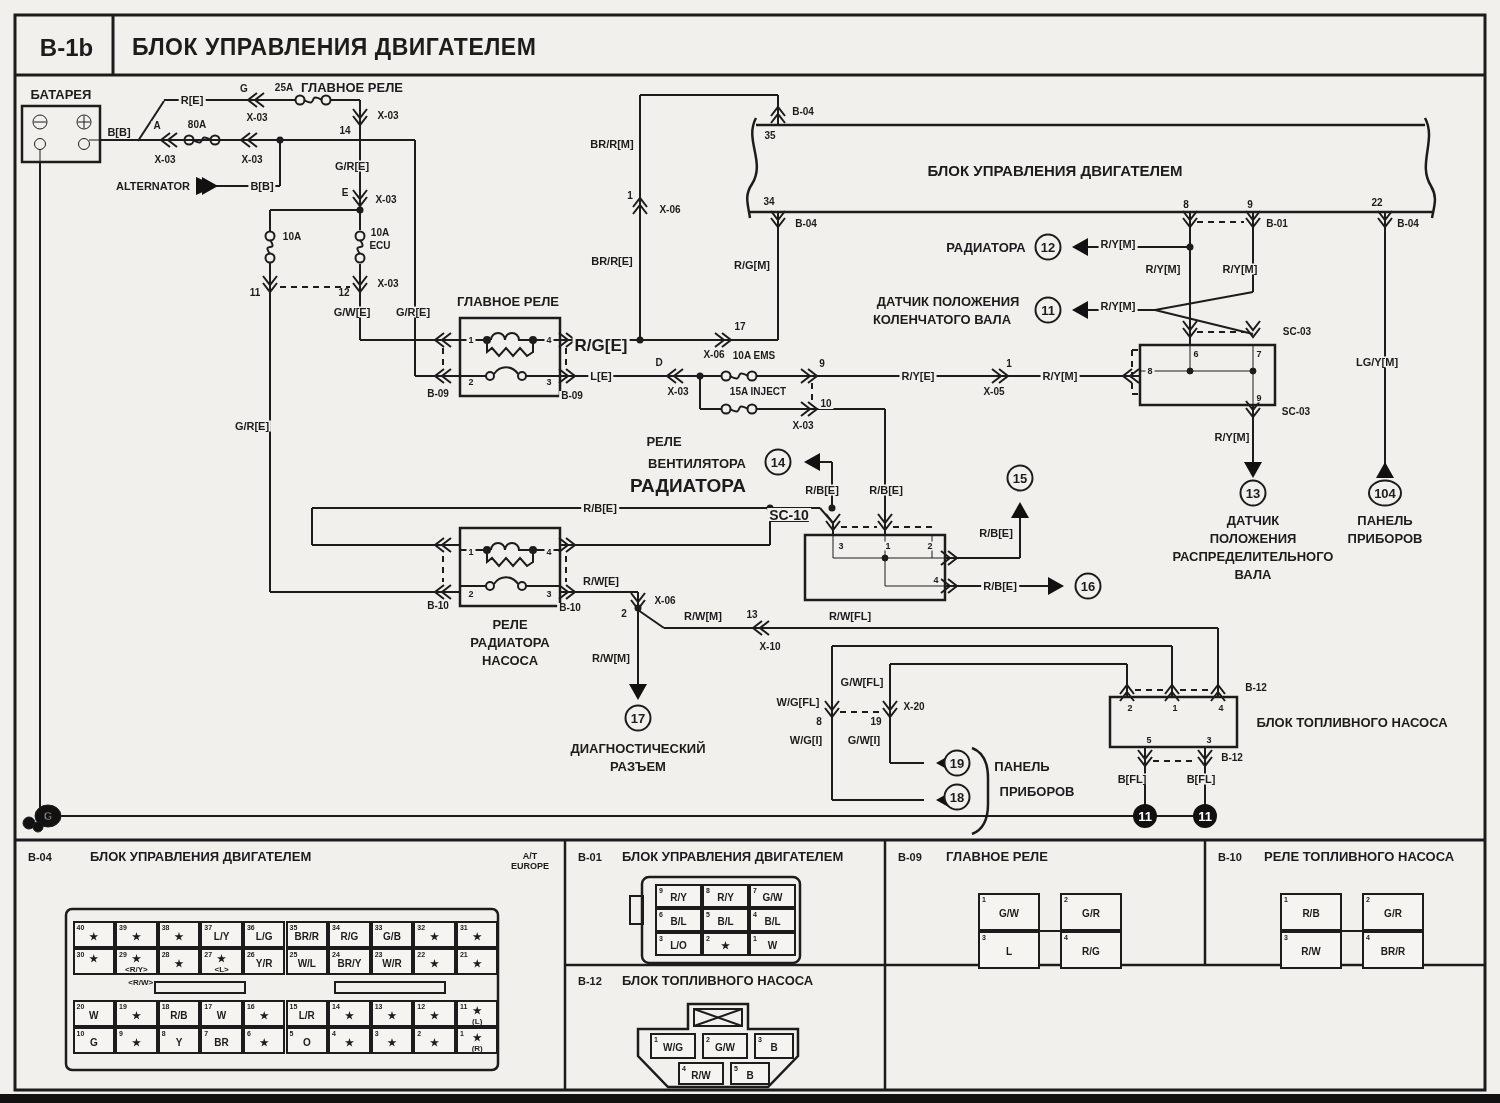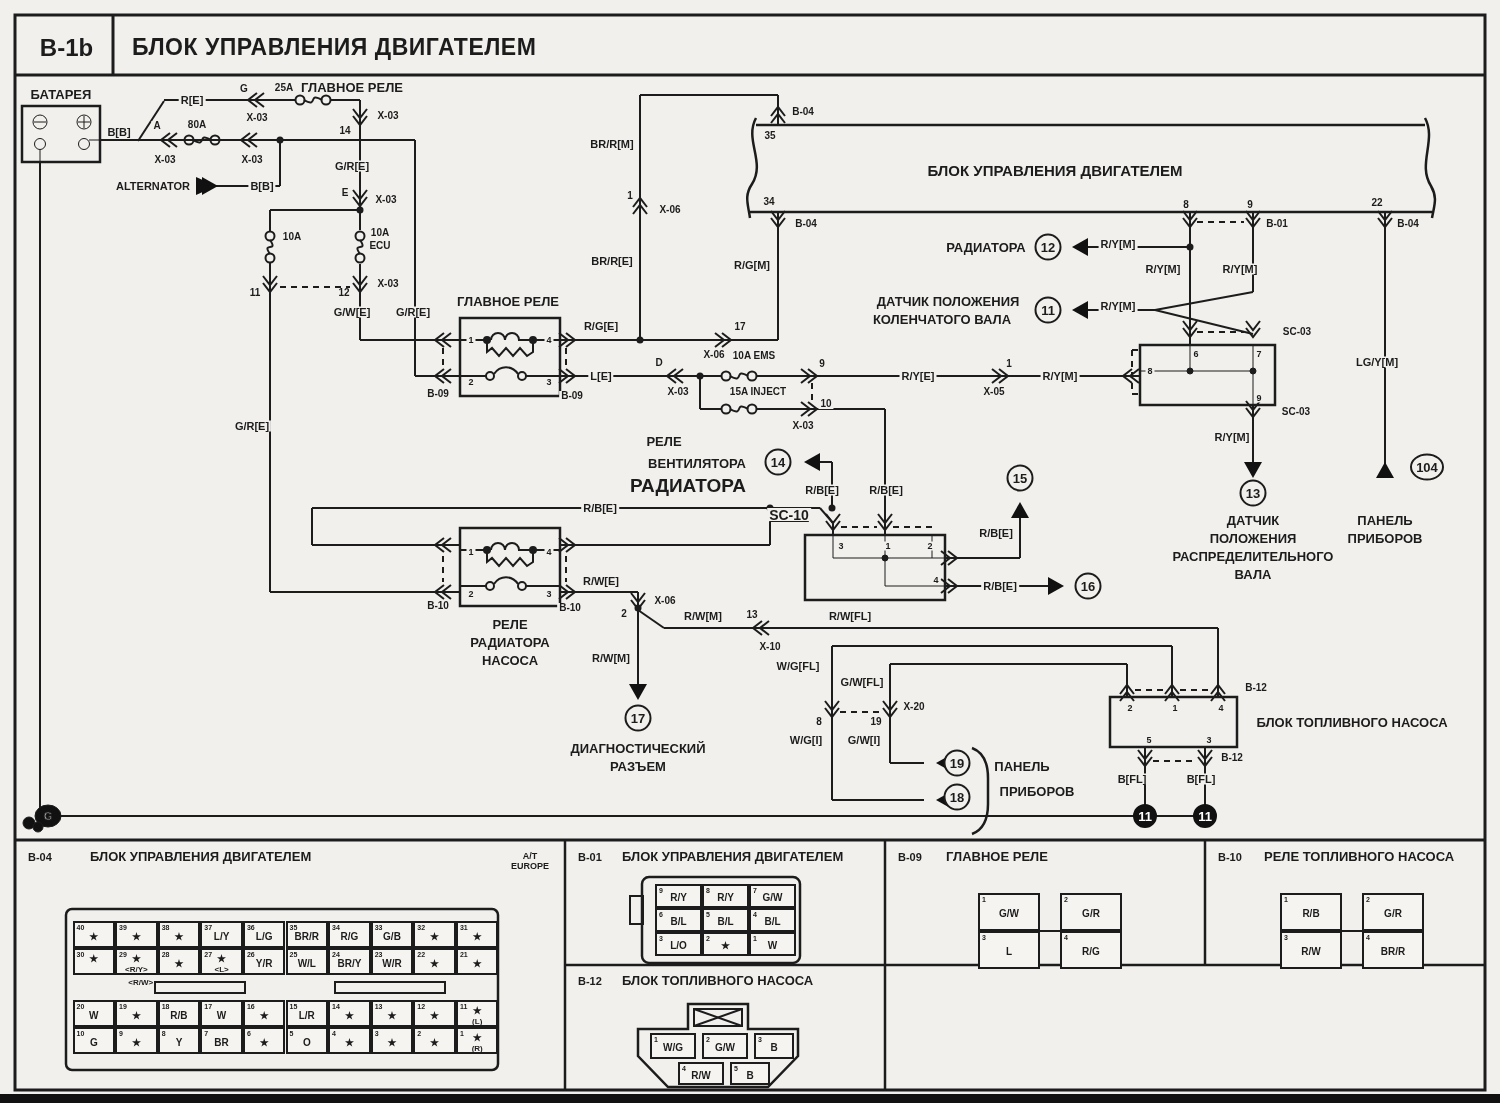--- a/index.html
+++ b/index.html
@@ -377,21 +377,21 @@
       <div class="lbl" style="left: 388px; top: 284px; font-size: 10px;">X-03</div>
       <div class="lbl" style="left: 352px; top: 312px; font-size: 11px;">G/W[E]</div>
       <div class="lbl" style="left: 413px; top: 312px; font-size: 11px;">G/R[E]</div>
       <div class="lbl" style="left: 508px; top: 301px; font-size: 13px;">ГЛАВНОЕ РЕЛЕ</div>
       <div class="lbl" style="left: 471px; top: 340px; font-size: 9px;">1</div>
       <div class="lbl" style="left: 549px; top: 340px; font-size: 9px;">4</div>
       <div class="lbl" style="left: 471px; top: 382px; font-size: 9px;">2</div>
       <div class="lbl" style="left: 549px; top: 382px; font-size: 9px;">3</div>
       <div class="lbl" style="left: 438px; top: 394px; font-size: 10px;">B-09</div>
       <div class="lbl" style="left: 572px; top: 396px; font-size: 10px;">B-09</div>
-      <div class="lbl" style="left: 601px; top: 326px; font-size: 11px;">R/G[E]</div>
+      <div class="lbl" style="left: 601px; top: 345px; font-size: 17px;">R/G[E]</div>
       <div class="lbl" style="left: 601px; top: 376px; font-size: 11px;">L[E]</div>
       <div class="lbl" style="left: 659px; top: 363px; font-size: 10px;">D</div>
       <div class="lbl" style="left: 678px; top: 392px; font-size: 10px;">X-03</div>
       <div class="lbl" style="left: 754px; top: 356px; font-size: 10px;">10A EMS</div>
       <div class="lbl" style="left: 822px; top: 364px; font-size: 10px;">9</div>
       <div class="lbl" style="left: 758px; top: 392px; font-size: 10px;">15A INJECT</div>
       <div class="lbl" style="left: 826px; top: 404px; font-size: 10px;">10</div>
       <div class="lbl" style="left: 803px; top: 426px; font-size: 10px;">X-03</div>
       <div class="lbl" style="left: 918px; top: 376px; font-size: 11px;">R/Y[E]</div>
       <div class="lbl" style="left: 1009px; top: 364px; font-size: 10px;">1</div>
@@ -461,21 +461,21 @@
       <div class="lbl" style="left: 601px; top: 581px; font-size: 11px;">R/W[E]</div>
       <div class="lbl" style="left: 624px; top: 614px; font-size: 10px;">2</div>
       <div class="lbl" style="left: 665px; top: 601px; font-size: 10px;">X-06</div>
       <div class="lbl" style="left: 703px; top: 616px; font-size: 11px;">R/W[M]</div>
       <div class="lbl" style="left: 752px; top: 615px; font-size: 10px;">13</div>
       <div class="lbl" style="left: 770px; top: 647px; font-size: 10px;">X-10</div>
       <div class="lbl" style="left: 850px; top: 616px; font-size: 11px;">R/W[FL]</div>
       <div class="lbl" style="left: 611px; top: 658px; font-size: 11px;">R/W[M]</div>
       <div class="lbl" style="left: 638px; top: 748px; font-size: 13px;">ДИАГНОСТИЧЕСКИЙ</div>
       <div class="lbl" style="left: 638px; top: 766px; font-size: 13px;">РАЗЪЕМ</div>
-      <div class="lbl" style="left: 798px; top: 666px; font-size: 11px;">W/G[FL]</div>
+      <div class="lbl" style="left: 798px; top: 702px; font-size: 11px;">W/G[FL]</div>
       <div class="lbl" style="left: 862px; top: 682px; font-size: 11px;">G/W[FL]</div>
       <div class="lbl" style="left: 819px; top: 722px; font-size: 10px;">8</div>
       <div class="lbl" style="left: 876px; top: 722px; font-size: 10px;">19</div>
       <div class="lbl" style="left: 914px; top: 707px; font-size: 10px;">X-20</div>
       <div class="lbl" style="left: 806px; top: 740px; font-size: 11px;">W/G[I]</div>
       <div class="lbl" style="left: 864px; top: 740px; font-size: 11px;">G/W[I]</div>
       <div class="lbl" style="left: 1022px; top: 766px; font-size: 13px;">ПАНЕЛЬ</div>
       <div class="lbl" style="left: 1037px; top: 791px; font-size: 13px;">ПРИБОРОВ</div>
       <div class="lbl" style="left: 1256px; top: 688px; font-size: 10px;">B-12</div>
       <div class="lbl" style="left: 1130px; top: 708px; font-size: 9px;">2</div>
@@ -485,21 +485,21 @@
       <div class="lbl" style="left: 1149px; top: 740px; font-size: 9px;">5</div>
       <div class="lbl" style="left: 1209px; top: 740px; font-size: 9px;">3</div>
       <div class="lbl" style="left: 1232px; top: 758px; font-size: 10px;">B-12</div>
       <div class="lbl" style="left: 1132px; top: 779px; font-size: 11px;">B[FL]</div>
       <div class="lbl" style="left: 1201px; top: 779px; font-size: 11px;">B[FL]</div>
     </div>
   <div id="callouts">
       <div class="co" style="left: 1048px; top: 247px;">12</div>
       <div class="co" style="left: 1048px; top: 310px;">11</div>
       <div class="co" style="left: 1253px; top: 493px;">13</div>
-      <div class="co big" style="left: 1385px; top: 467px; margin-left: 42px;">104</div>
+      <div class="co big" style="left: 1385px; top: 493px;">104</div>
       <div class="co" style="left: 778px; top: 462px;">14</div>
       <div class="co" style="left: 1020px; top: 478px;">15</div>
       <div class="co" style="left: 1088px; top: 586px;">16</div>
       <div class="co" style="left: 638px; top: 718px;">17</div>
       <div class="co" style="left: 957px; top: 763px;">19</div>
       <div class="co" style="left: 957px; top: 797px;">18</div>
       <div class="co filled" style="left: 1145px; top: 816px;">11</div>
       <div class="co filled" style="left: 1205px; top: 816px;">11</div>
     </div>
   <div id="tables">

